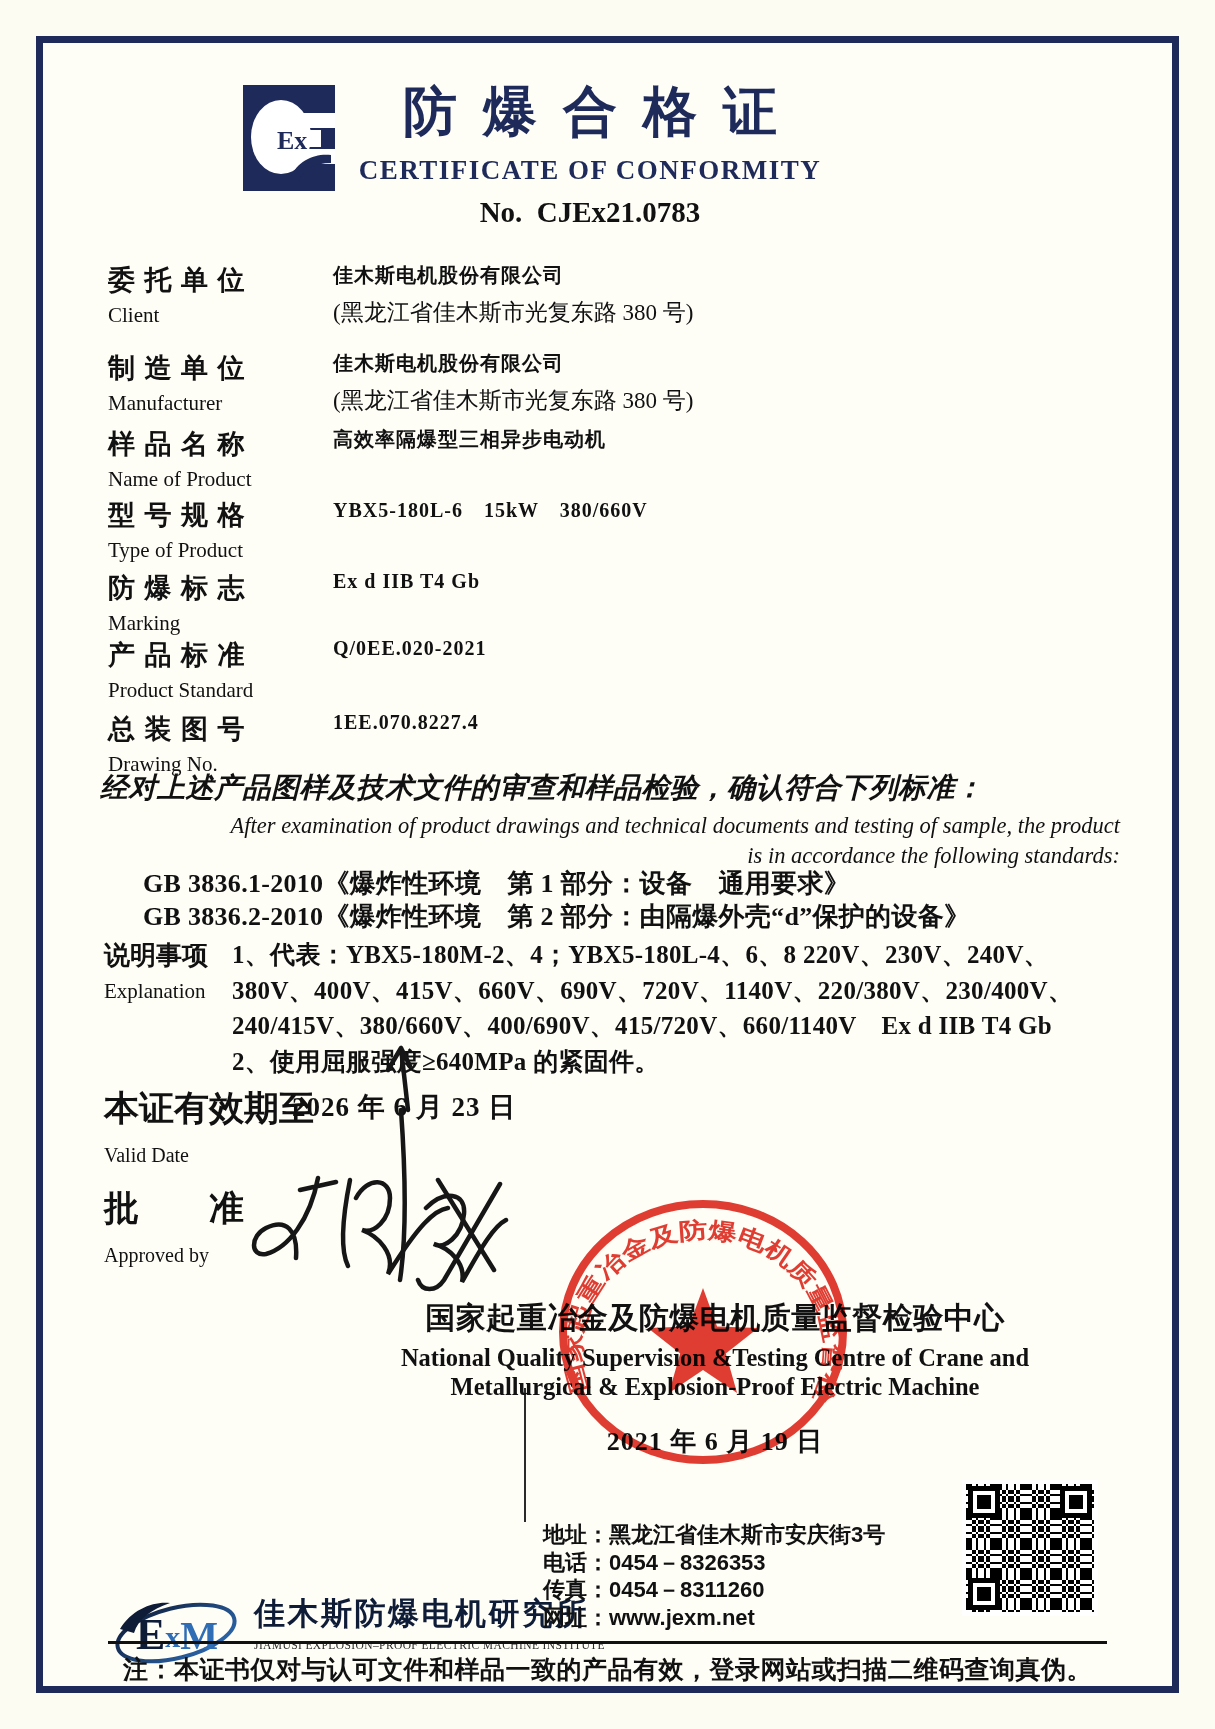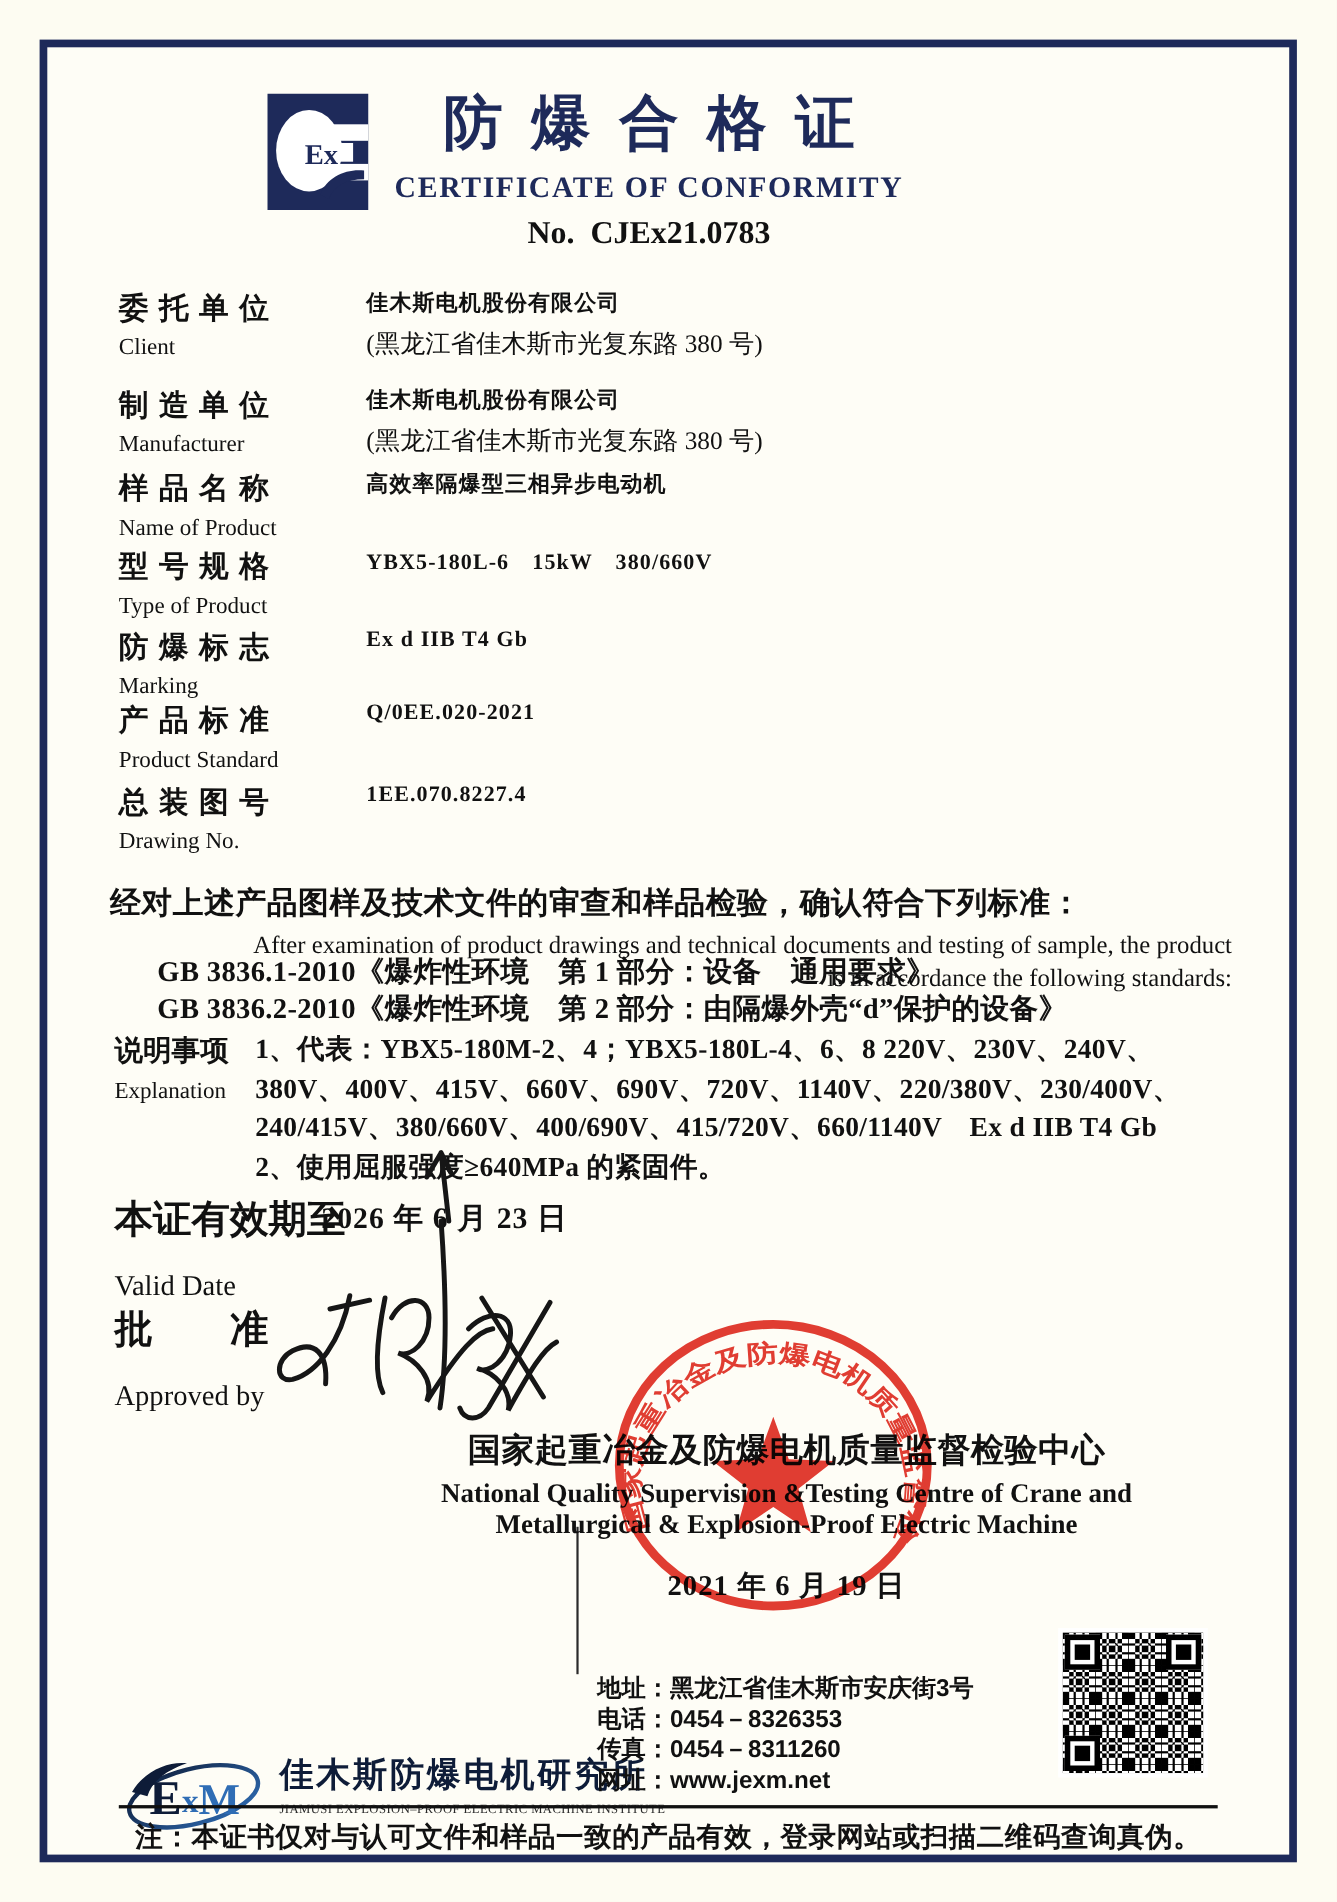--- a/index.html
+++ b/index.html
@@ -26,21 +26,21 @@
 
   .stmt-zh { font-family:"Liberation Sans", sans-serif; font-size:28px; font-weight:bold; letter-spacing:0.5px; }
   .stmt-en { font-size:22.5px; line-height:1.32; margin-top:4px;text-align:right; }
   .std-line { font-size:26px; font-weight:bold; line-height:33px; letter-spacing:0.3px; }
 
   .exp-label .zh { font-family:"Liberation Sans", sans-serif; font-size:26px; font-weight:bold; }
   .exp-label .en { font-size:21px; margin-top:6px; }
   .exp-text { font-size:25px; font-weight:bold; line-height:35.5px; letter-spacing:0.3px; white-space:nowrap; }
 
   .vlabel .zh { font-family:Liberation Sans, sans-serif; font-size:35px; font-weight:bold; }
-  .vlabel .en { font-size:26px; margin-top:22px; }
+  .vlabel .en { font-size:20px; margin-top:12px; }
   .vvalue { font-size:27px; font-weight:bold; letter-spacing:1px; }
 
   .sig { pointer-events:none; }
 
   .stamp { mix-blend-mode:multiply; z-index:6; }
 
   .centre { left:320px; top:1298px; width:790px; text-align:center; z-index:3; }
   .centre .zh { font-family:"Liberation Sans", sans-serif; font-size:30px; font-weight:bold; letter-spacing:0.5px; white-space:nowrap; }
   .centre .en { font-size:24.5px; font-weight:bold; line-height:1.2; margin-top:4px; }
   .centre .date { font-size:26px; font-weight:bold; margin-top:22px; letter-spacing:1px; }
@@ -146,21 +146,21 @@
   <div class="abs frow" style="top:711px">
     <div class="flabel">
         <div class="zh">总 装 图 号</div>
         <div class="en">Drawing No.</div>
       </div>
     <div class="fvalue">
         <div class="zh">1EE.070.8227.4</div>
       </div>
   </div>
 
-  <div class="abs" style="left:100px; top:802px; width:1020px;">
+  <div class="abs" style="left:100px; top:769px; width:1020px;font-style:italic;">
     <div class="stmt-zh">经对上述产品图样及技术文件的审查和样品检验，确认符合下列标准：</div>
     <div class="stmt-en">After examination of product drawings and technical documents and testing of sample, the product</div>
     <div class="stmt-en" style="margin-top:0;">is in accordance the following standards:</div>
   </div>
 
   <div class="abs" style="left:143px; top:867px;">
     <div class="std-line">GB 3836.1-2010《爆炸性环境　第 1 部分：设备　通用要求》</div>
     <div class="std-line">GB 3836.2-2010《爆炸性环境　第 2 部分：由隔爆外壳“d”保护的设备》</div>
   </div>
 

